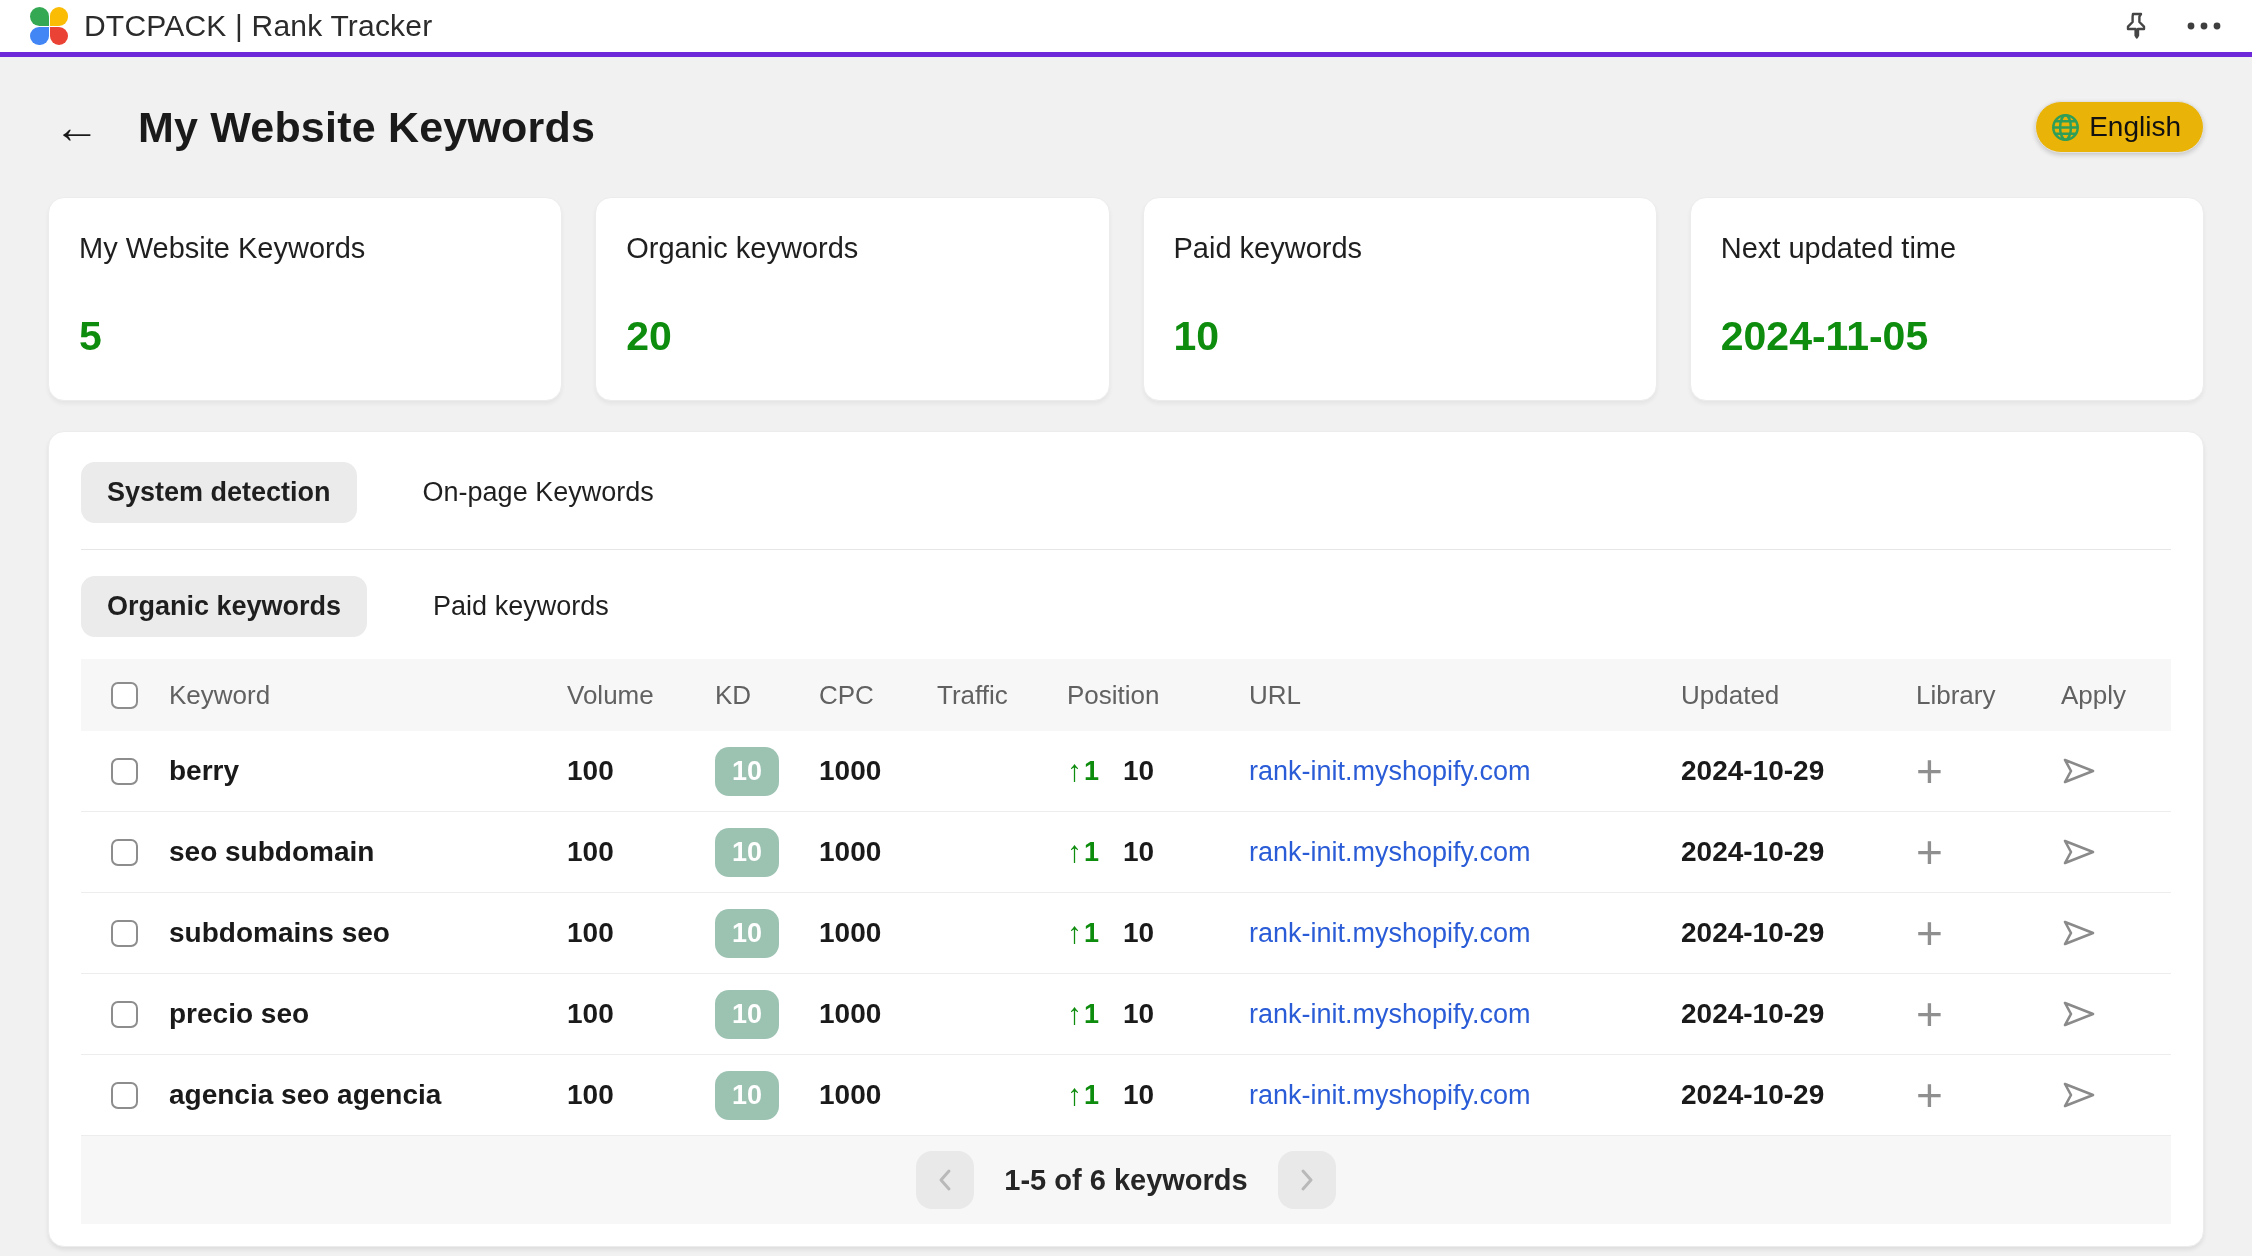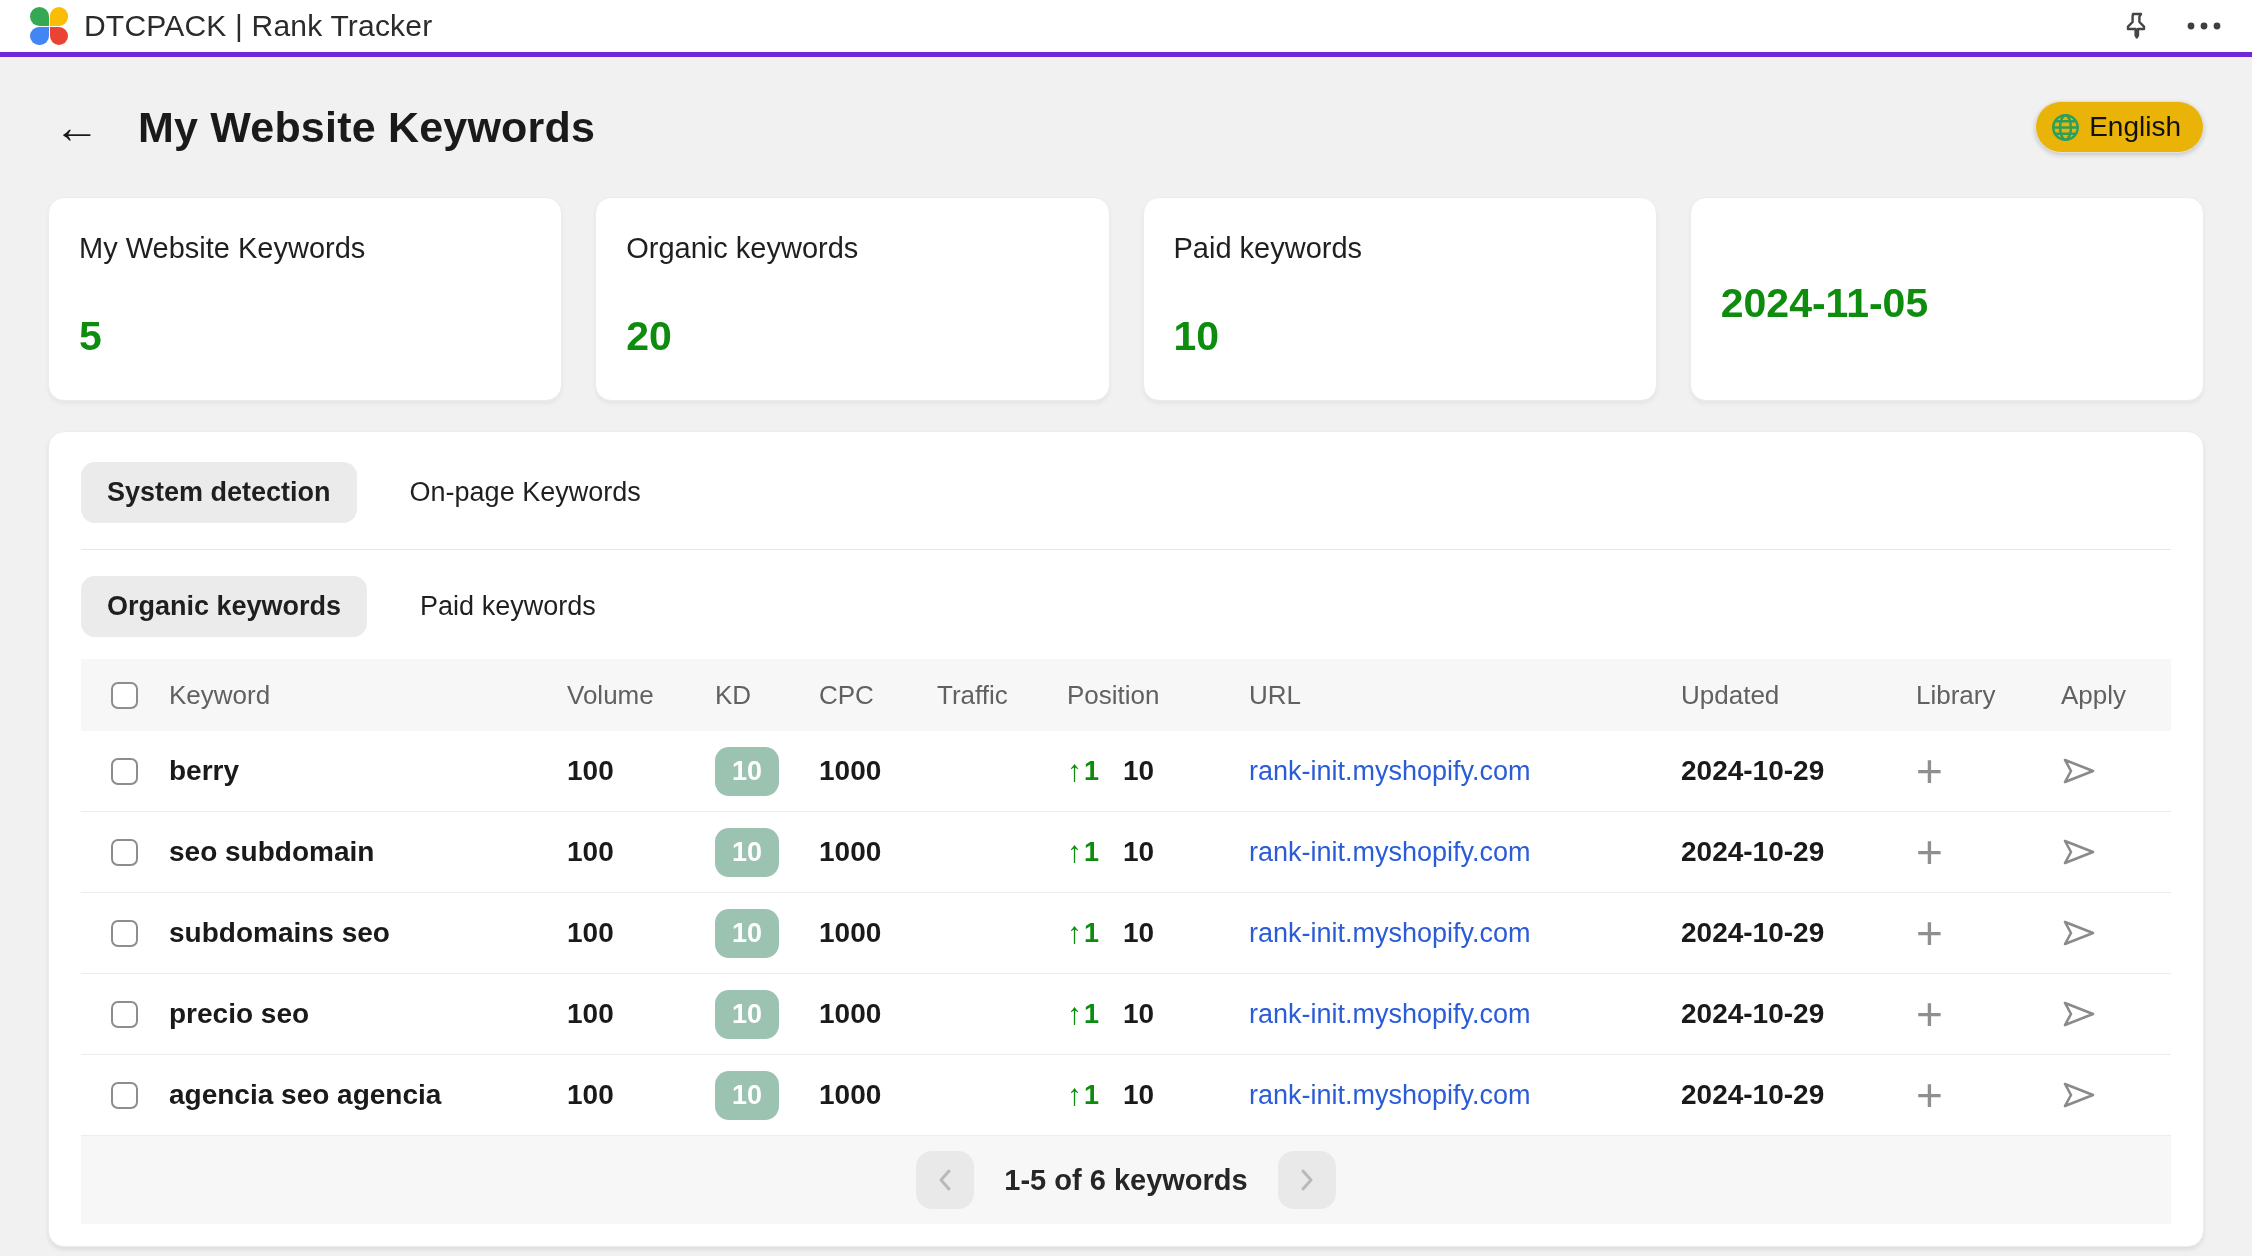--- a/index.html
+++ b/index.html
@@ -43,21 +43,21 @@
     border:1px solid #ececec; box-shadow:0 3px 4px rgba(0,0,0,.05);
   }
   .stat-label { font-size:29px; color:#1f1f1f; }
   .stat-value { margin-top:48px; font-size:41px; font-weight:600; color:#0e8c0e; }
   
   .main-card {
     margin-top:30px; background:#fff; border-radius:16px;
     border:1px solid #ececec; box-shadow:0 3px 4px rgba(0,0,0,.08);
     padding:30px 32px 22px; margin-bottom:12px;
   }
-  .tabrow { display:flex; gap:27px; }
+  .tabrow { display:flex; gap:40px; }
   .tabrow.first { padding-bottom:26px; border-bottom:1px solid #e6e6e6; }
   .tabrow.second { margin-top:26px; margin-bottom:22px; }
   .tab { font-size:27px; color:#1f1f1f; padding:15px 26px; border-radius:14px; cursor:pointer; background:transparent; border:none; font-family:"Liberation Sans", sans-serif; font-weight:500; }
   .tab.active { background:#ebebeb; font-weight:600; }
   
   .grid-row {
     display:grid;
     grid-template-columns:88px 398px 148px 104px 118px 130px 182px 1fr 235px 145px 110px;
     align-items:center;
   }
@@ -140,20 +140,21 @@
     </div>
     <div class="stat-card">
       <div class="stat-label">Organic keywords</div>
       <div class="stat-value">20</div>
     </div>
     <div class="stat-card">
       <div class="stat-label">Paid keywords</div>
       <div class="stat-value">10</div>
     </div>
     <div class="stat-card">
+      <div class="stat-label">Next updated time</div>
       <div class="stat-value">2024-11-05</div>
     </div>
   </div>
 
   <div class="main-card">
 
     <div class="tabrow first">
       <button class="tab active">System detection</button>
       <button class="tab">On-page Keywords</button>
     </div>

